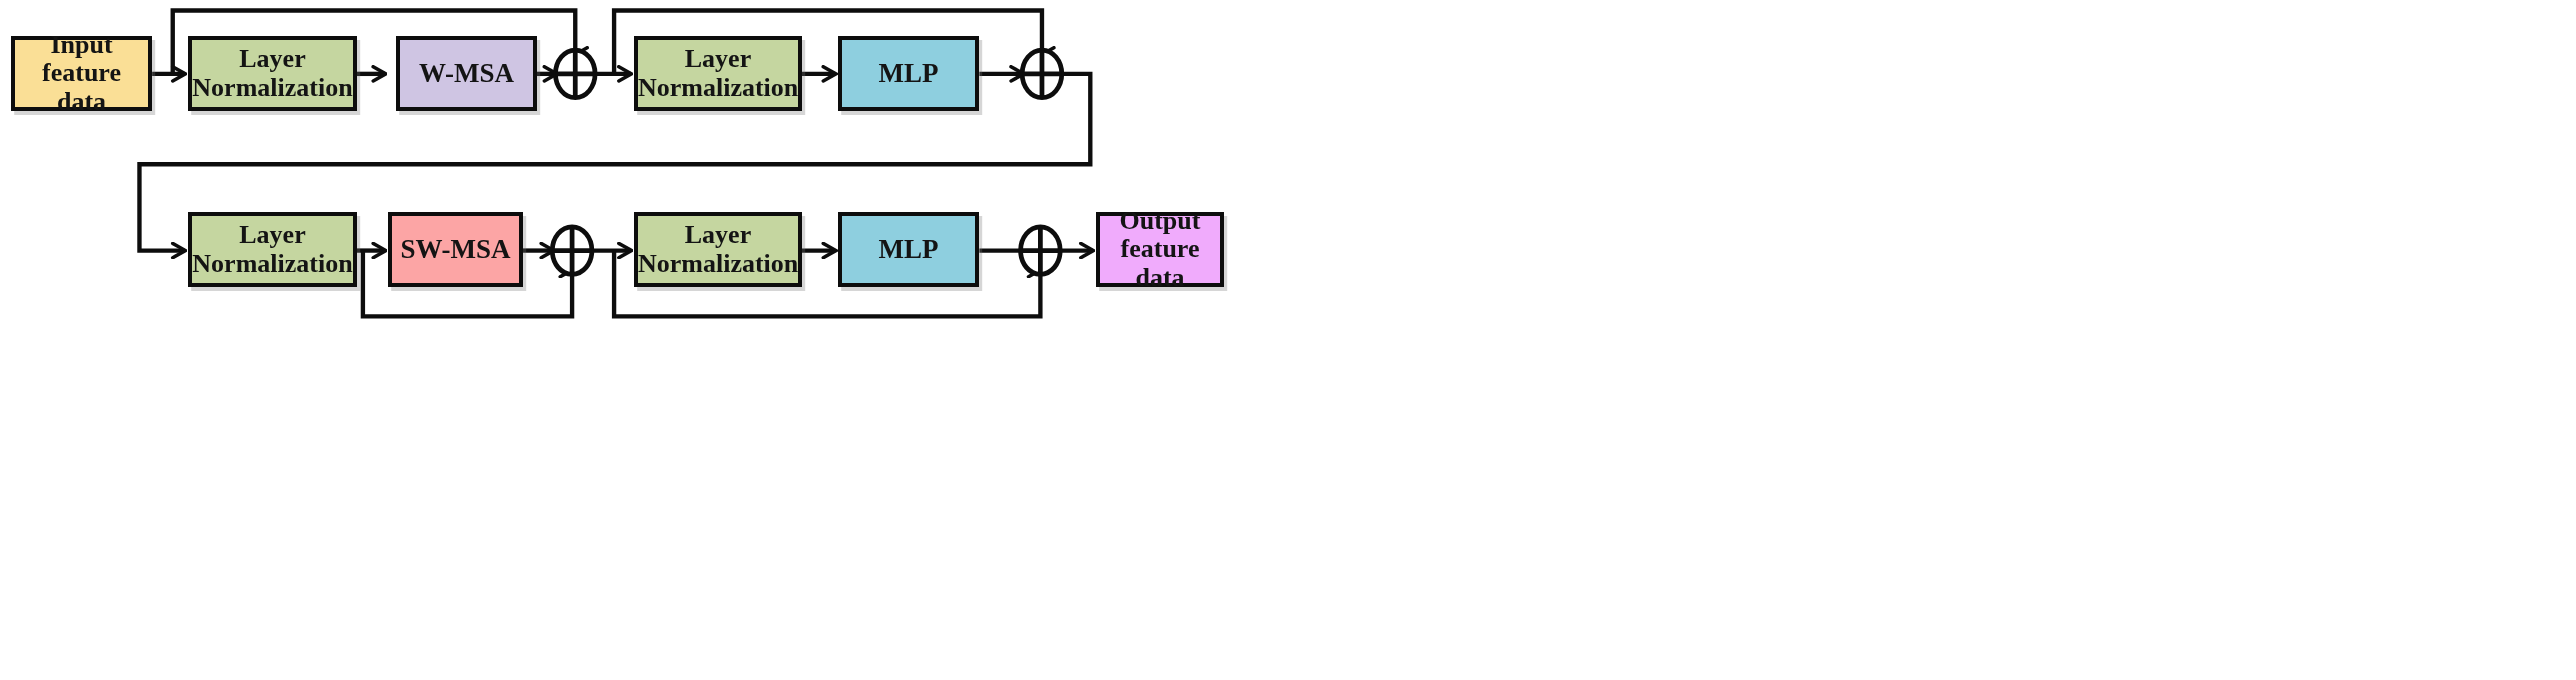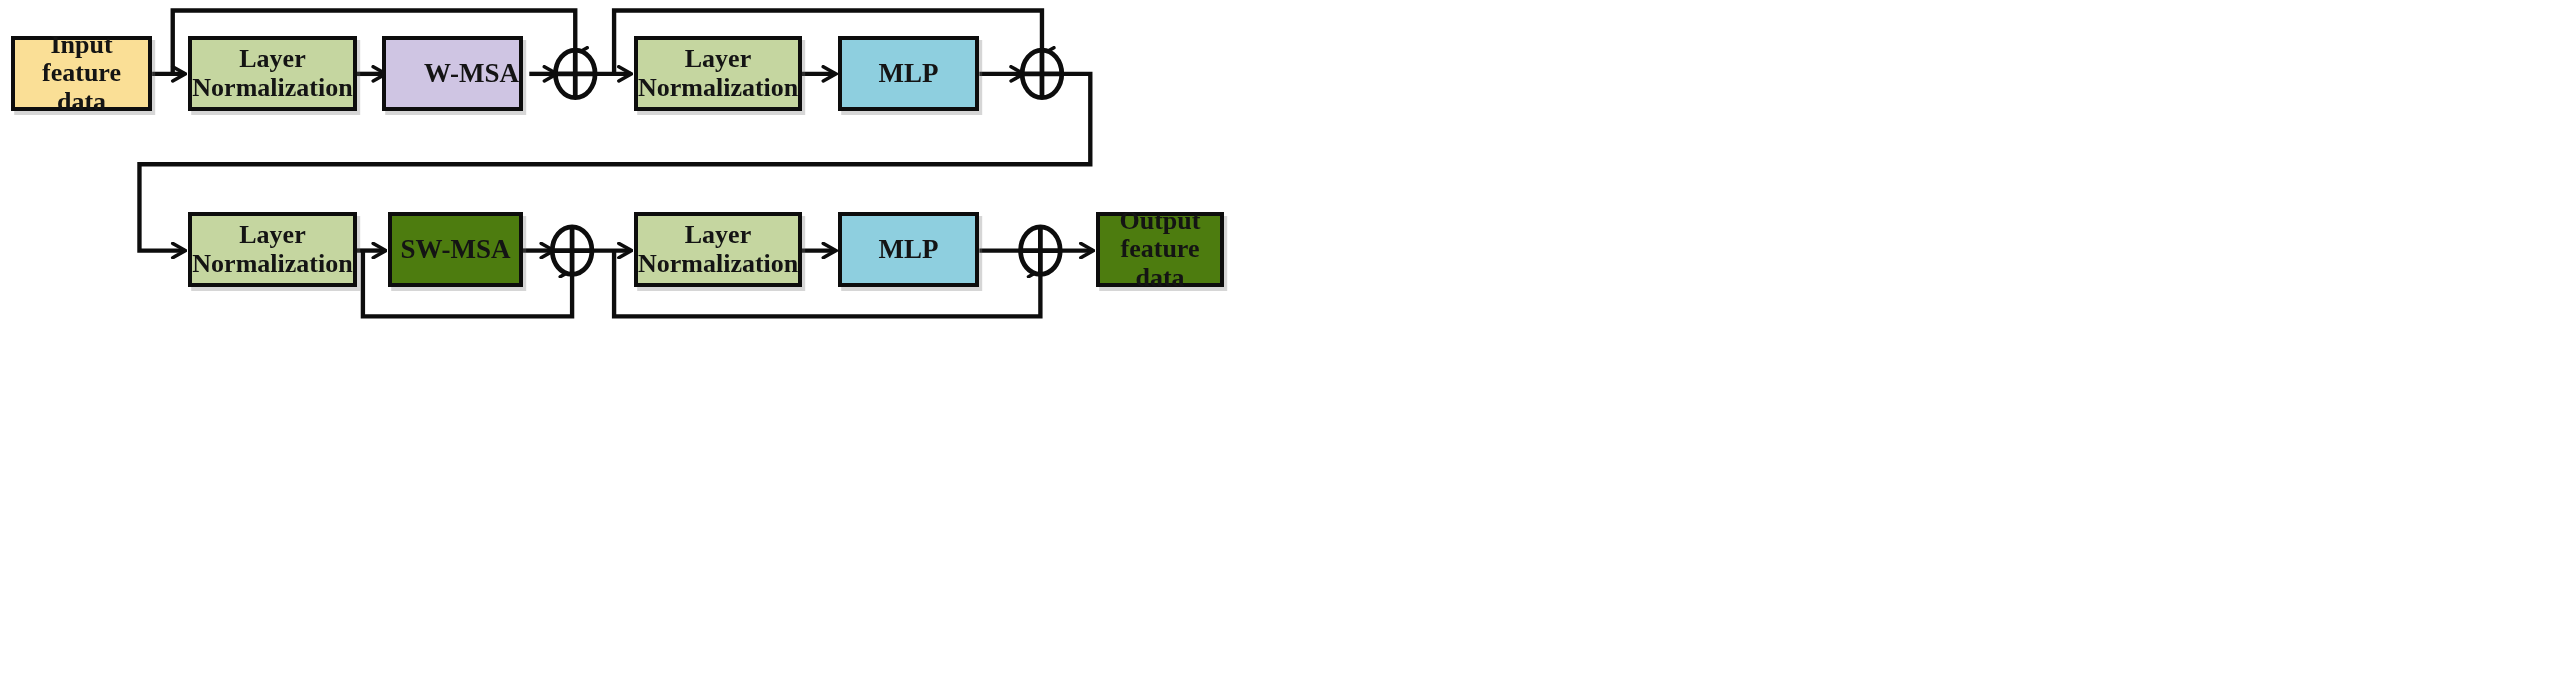--- a/index.html
+++ b/index.html
@@ -130,50 +130,50 @@
   <div class="node-box" style="left:11px; top:36px; width:141px; height:75px; background:#fadf96; font-size:26px;">
     <span class="node-label">Input
 feature data</span>
   </div>
 
   <div class="node-box" style="left:188px; top:36px; width:169px; height:75px; background:#c5d6a0; font-size:26px;">
     <span class="node-label">Layer
 Normalization</span>
   </div>
 
-  <div class="node-box" style="left:382px; top:36px; width:141px; height:75px; background:#cfc5e3; font-size:27px;text-align:right;">
+  <div class="node-box" style="left:396px; top:36px; width:141px; height:75px; background:#cfc5e3; font-size:27px;">
     <span class="node-label">W-MSA</span>
   </div>
 
   <div class="node-box" style="left:634px; top:36px; width:168px; height:75px; background:#c5d6a0; font-size:26px;">
     <span class="node-label">Layer
 Normalization</span>
   </div>
 
   <div class="node-box" style="left:838px; top:36px; width:141px; height:75px; background:#8ecfdf; font-size:27px;">
     <span class="node-label">MLP</span>
   </div>
 
   <div class="node-box" style="left:188px; top:212px; width:169px; height:75px; background:#c5d6a0; font-size:26px;">
     <span class="node-label">Layer
 Normalization</span>
   </div>
 
-  <div class="node-box" style="left:388px; top:212px; width:135px; height:75px; background:#4d7c0f; font-size:27px;">
+  <div class="node-box" style="left:388px; top:212px; width:135px; height:75px; background:#fca5a5; font-size:27px;">
     <span class="node-label">SW-MSA</span>
   </div>
 
   <div class="node-box" style="left:634px; top:212px; width:168px; height:75px; background:#c5d6a0; font-size:26px;">
     <span class="node-label">Layer
 Normalization</span>
   </div>
 
   <div class="node-box" style="left:838px; top:212px; width:141px; height:75px; background:#8ecfdf; font-size:27px;">
     <span class="node-label">MLP</span>
   </div>
 
-  <div class="node-box" style="left:1096px; top:212px; width:128px; height:75px; background:#4d7c0f; font-size:26px;">
+  <div class="node-box" style="left:1096px; top:212px; width:128px; height:75px; background:#f0abfc; font-size:26px;">
     <span class="node-label">Output
 feature data</span>
   </div>
 
 </div>
 
 
 </body></html>

